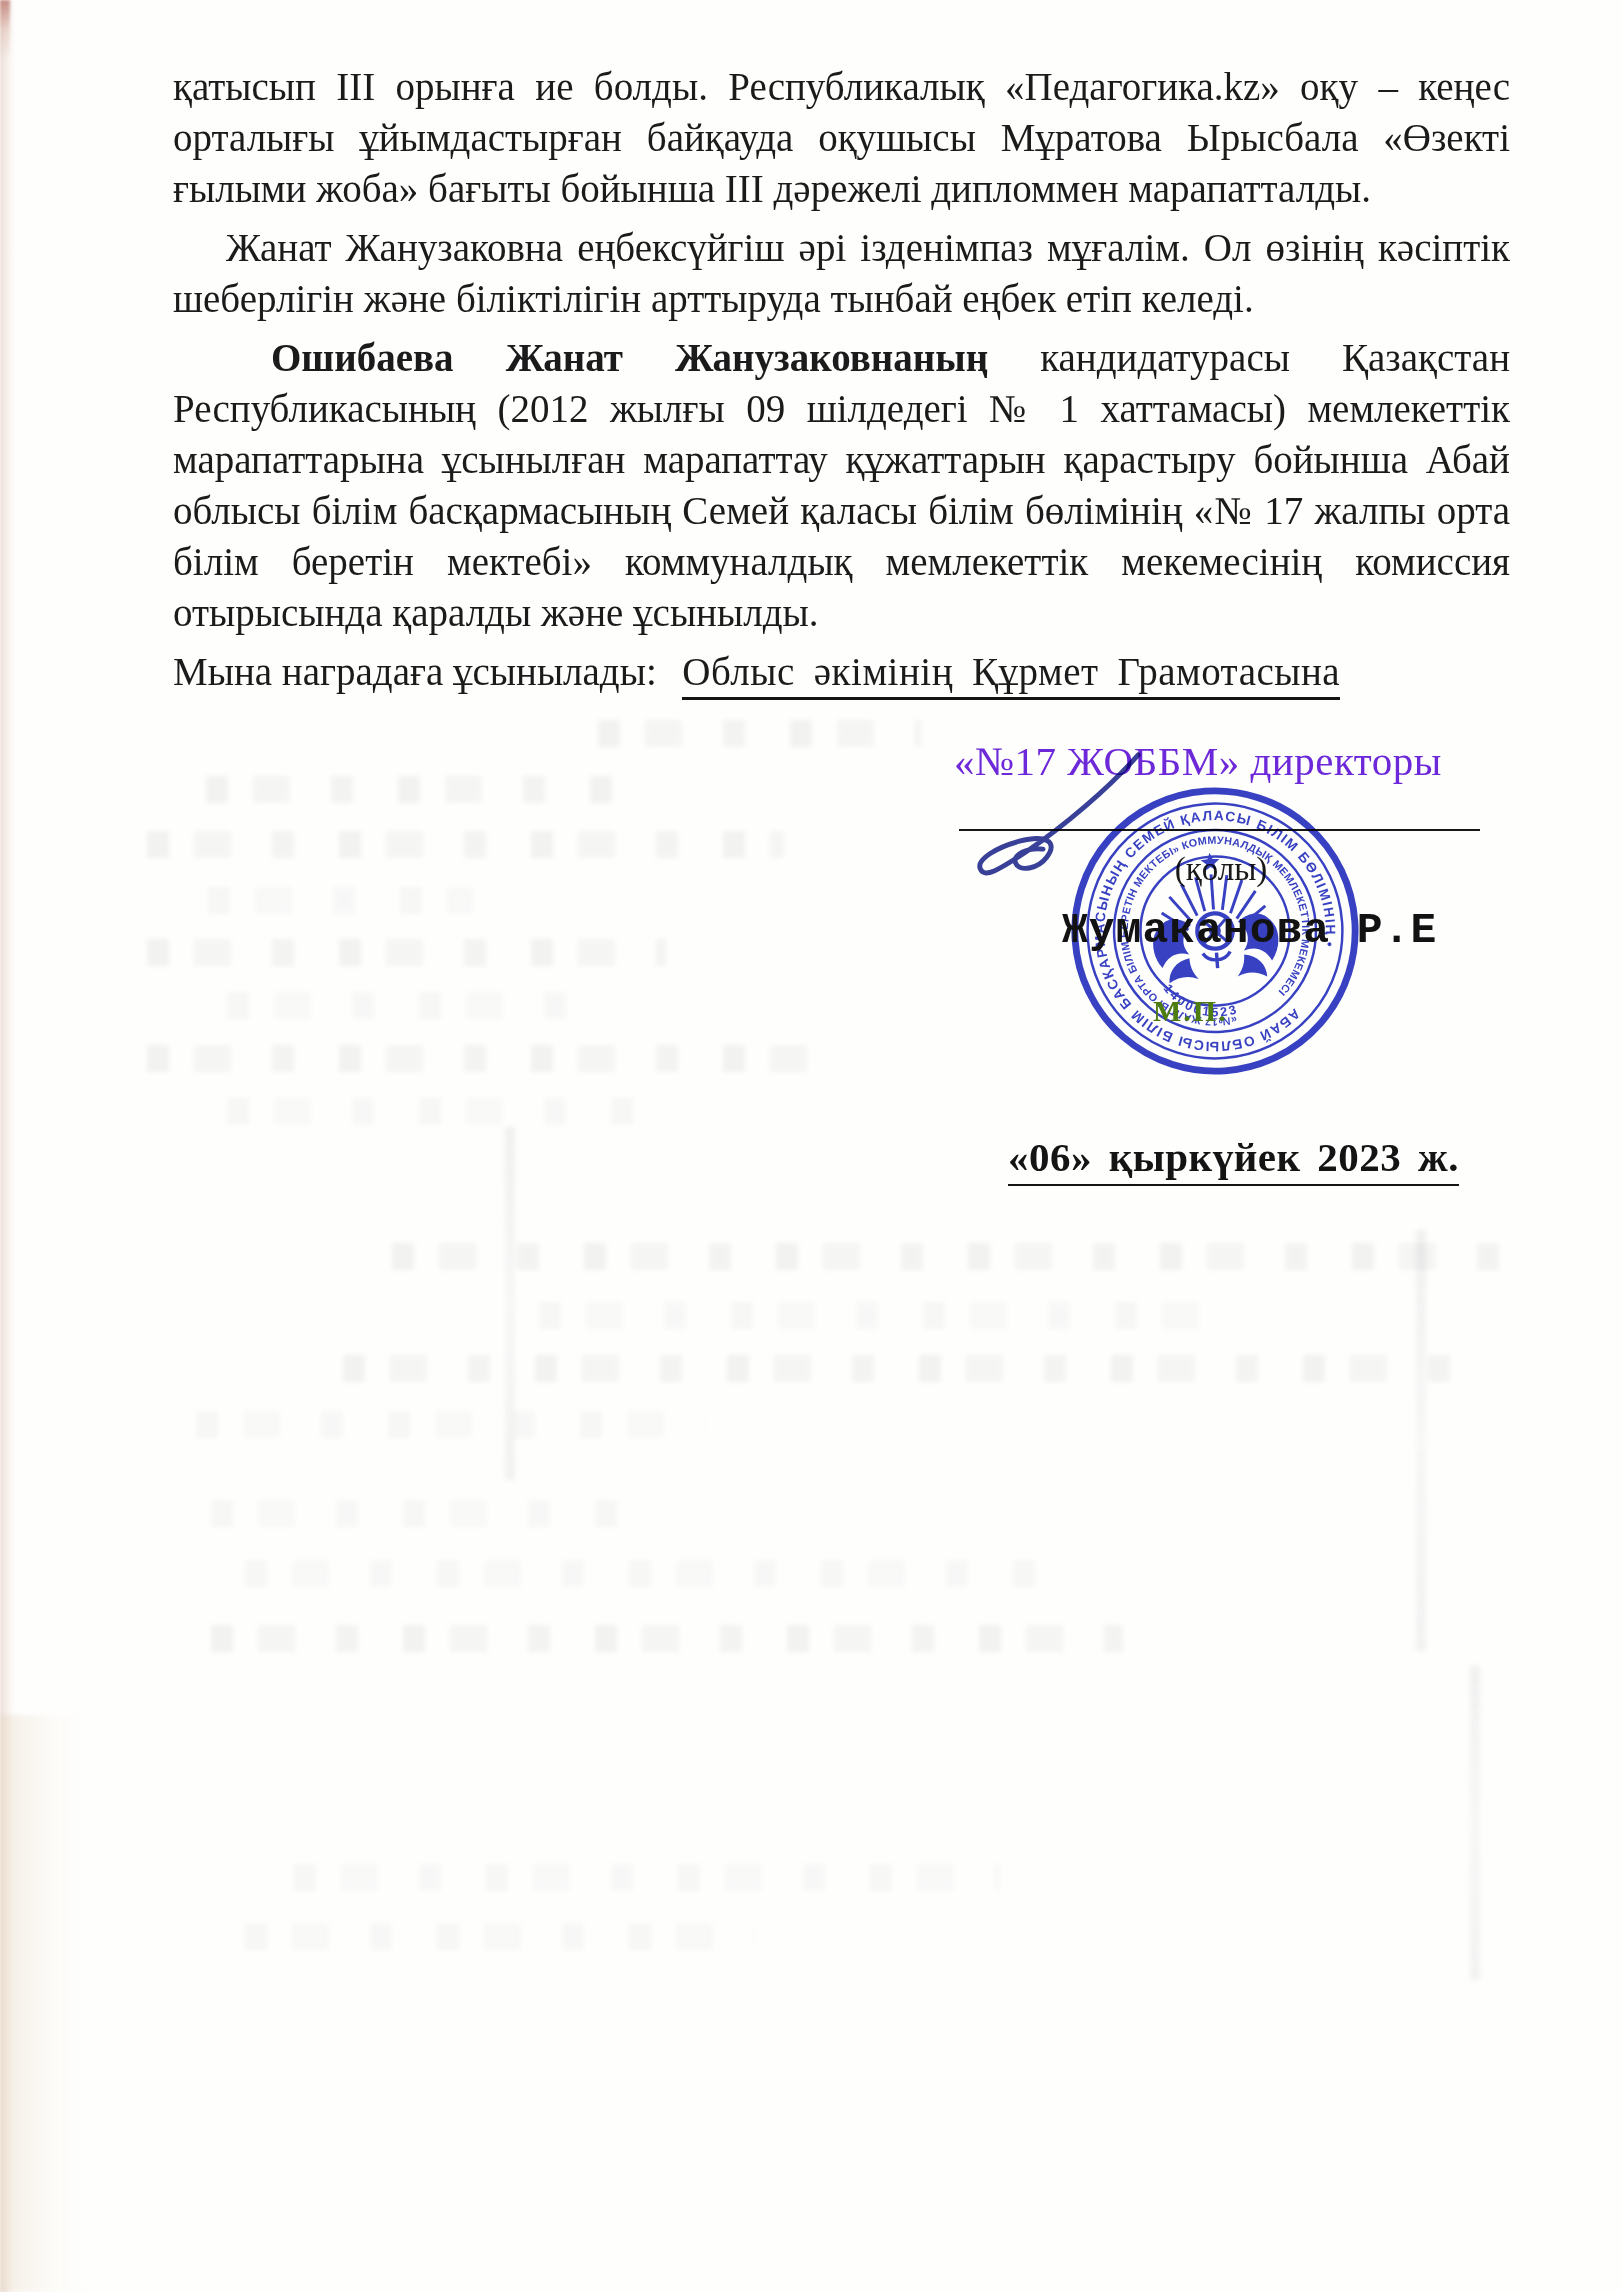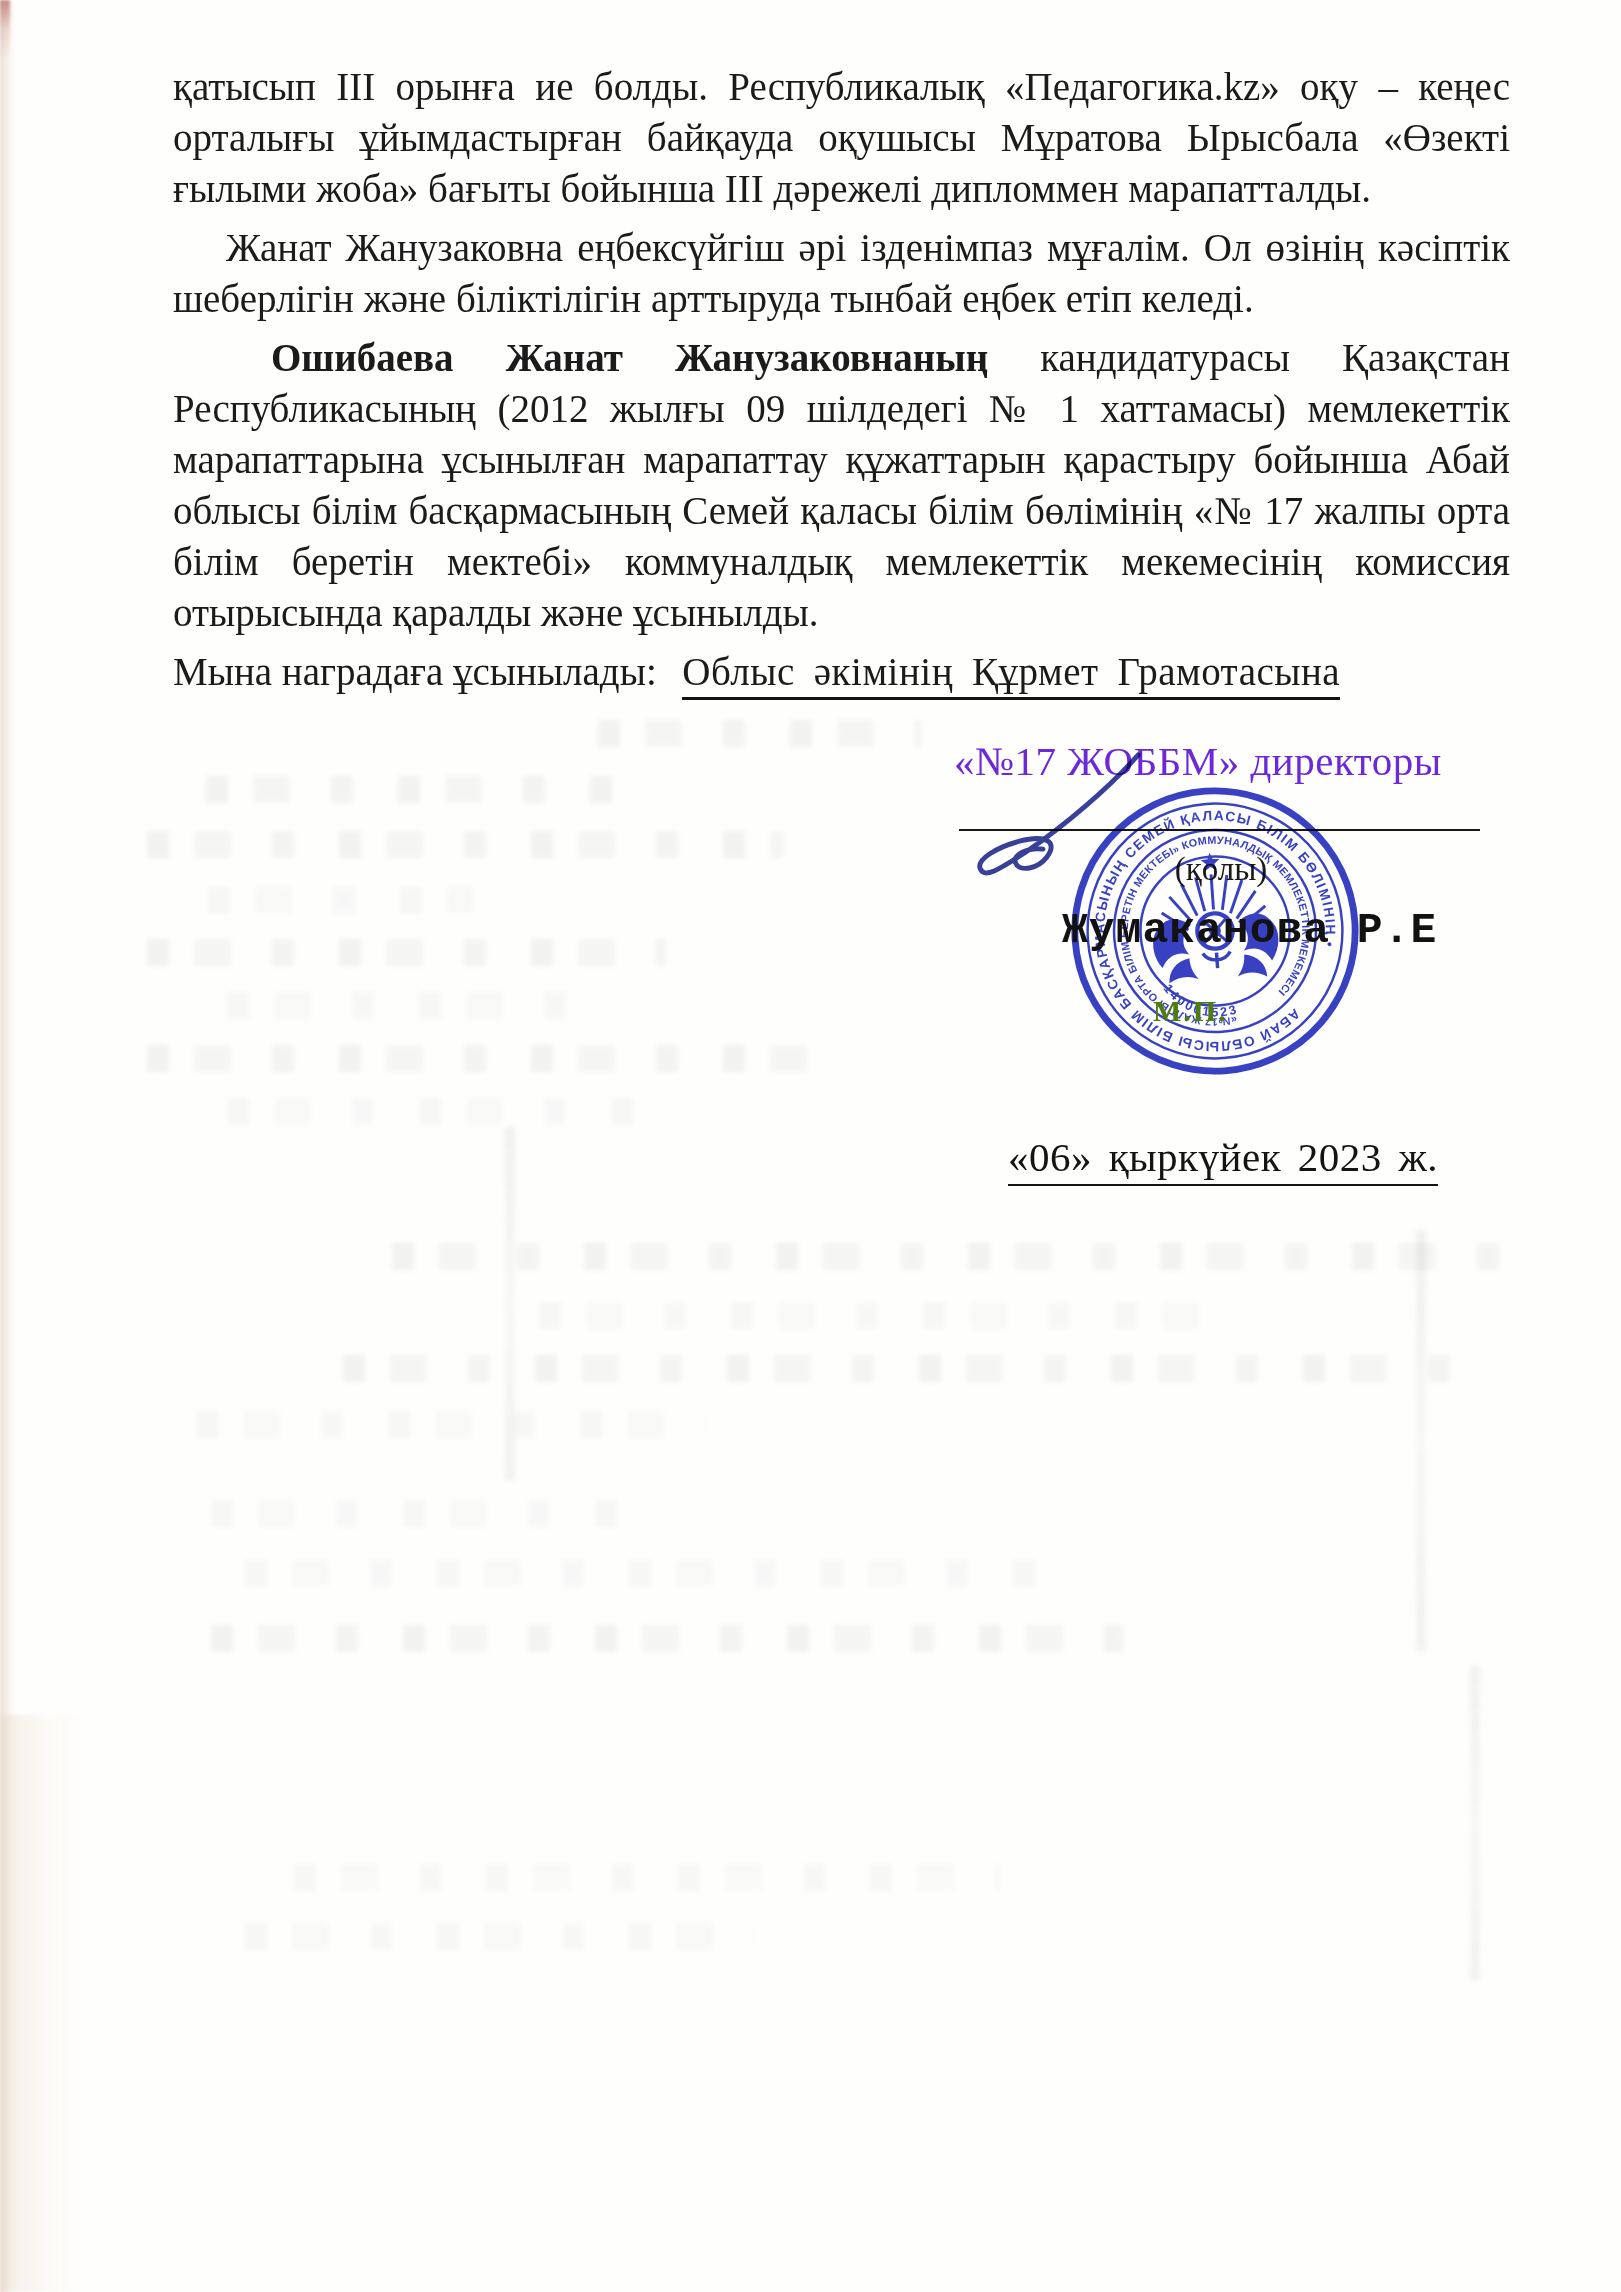--- a/index.html
+++ b/index.html
@@ -65,21 +65,21 @@
     z-index:4;
     font-family:Liberation Mono, monospace;
   }
   .seal-mark{
     position:absolute;left:1153px;top:994px;
     font-size:30px;font-weight:bold;letter-spacing:2px;color:#4d7c0f;
     z-index:4;
   }
   .date-line{
     position:absolute;left:1008px;top:1133px;
-    font-size:41px;font-weight:normal;letter-spacing:0.5px;color:#141414;
+    font-size:41px;font-weight:bold;letter-spacing:0.5px;color:#141414;
     border-bottom:2.9px solid #141414;padding-bottom:2.9px;
     word-spacing:5.9px;
   }
   
   .stamp{
     position:absolute;left:1068px;top:784px;width:294px;height:294px;
     z-index:3;
     mix-blend-mode:multiply;
     opacity:.95;
     transform:rotate(-4deg);

